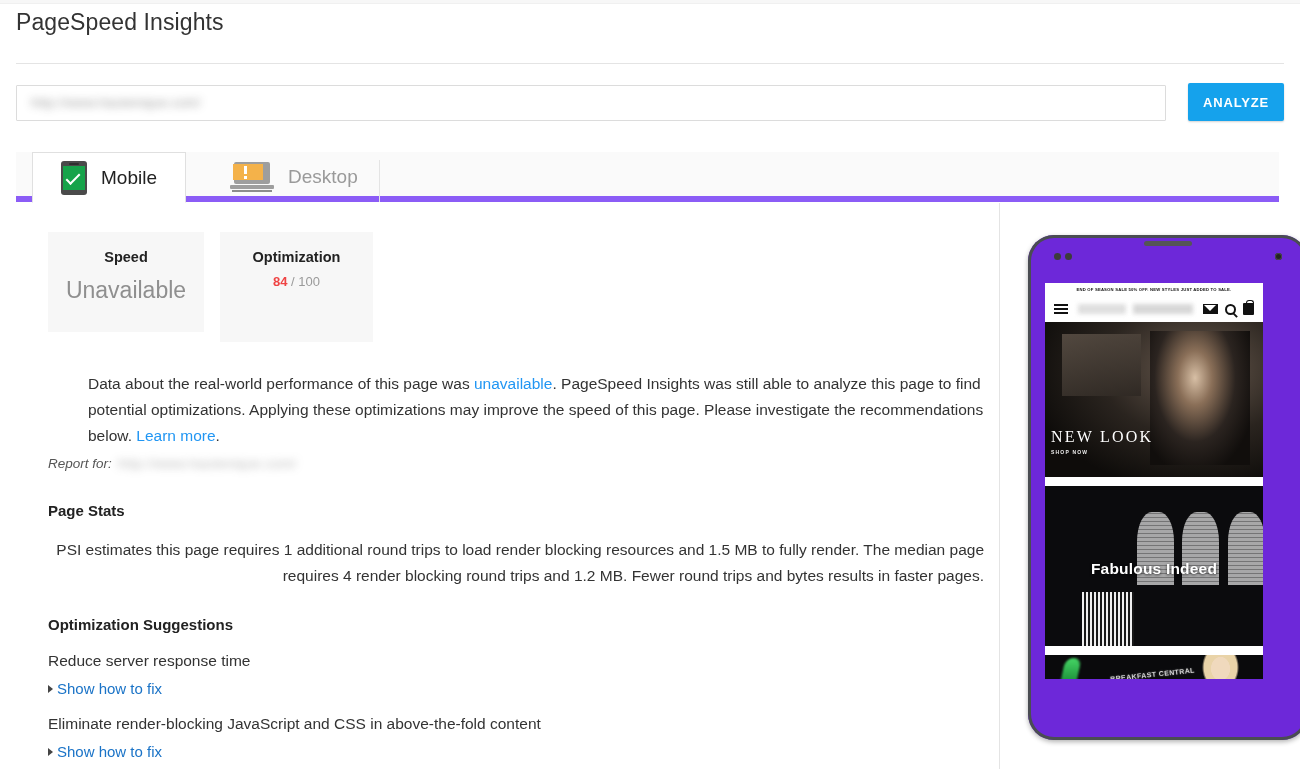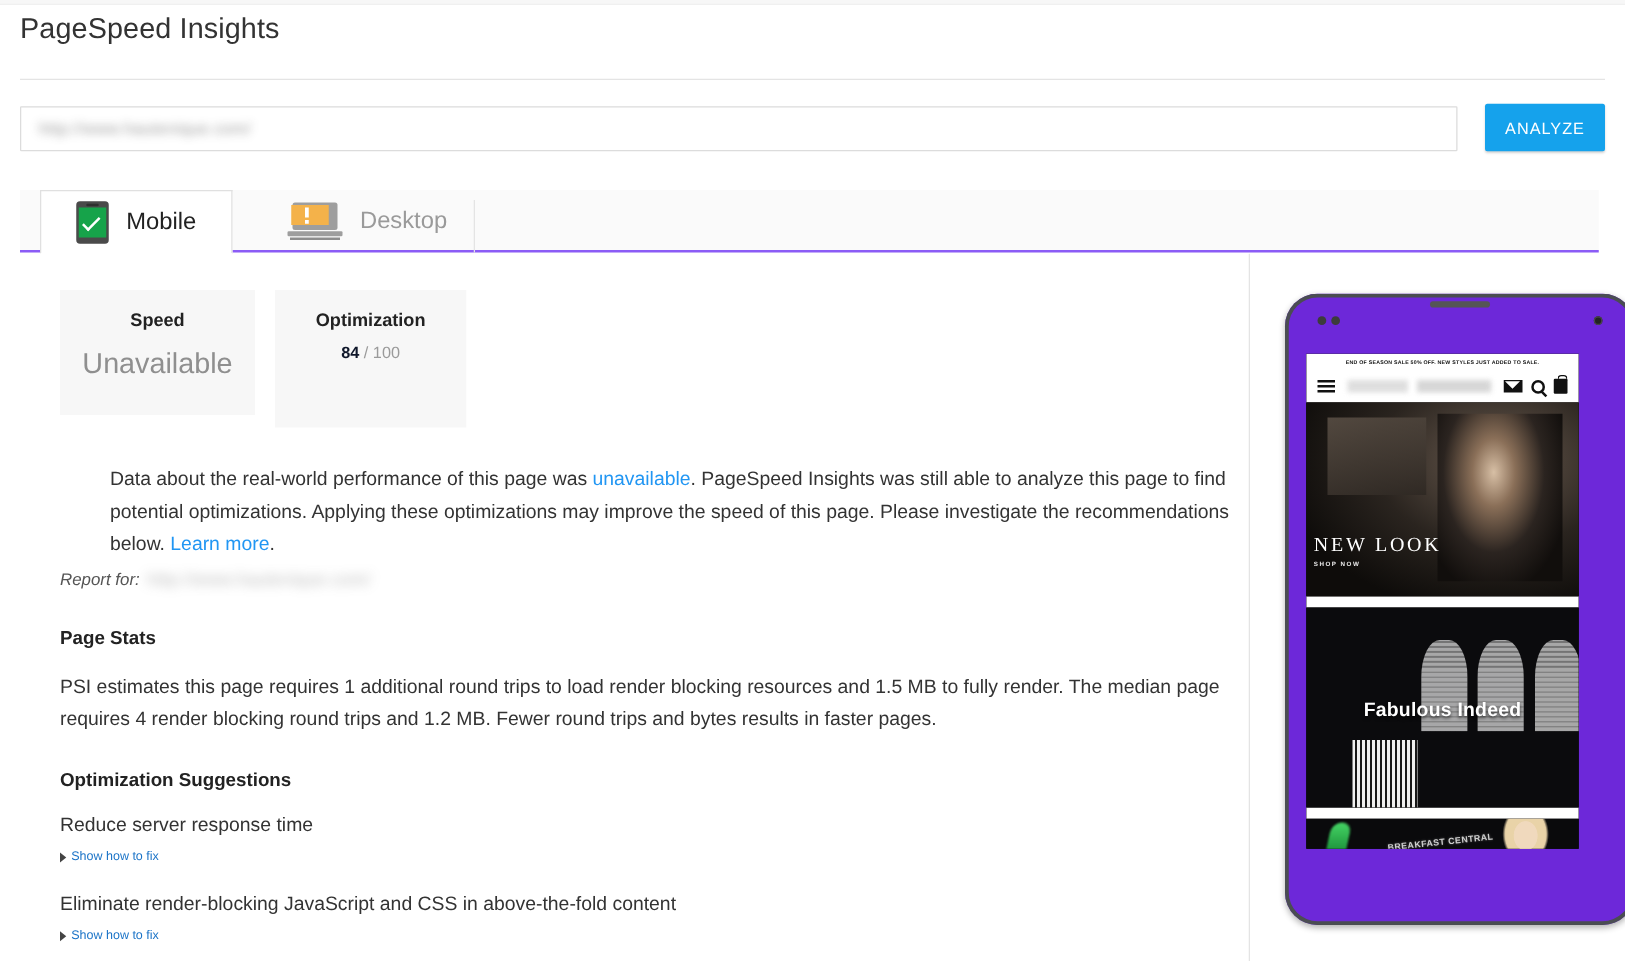--- a/index.html
+++ b/index.html
@@ -64,33 +64,33 @@
   .analyze-btn {
     position: absolute;
     left: 1172px; top: -2px;
     width: 96px; height: 38px;
     background: #15a2ec;
     color: #ffffff;
     border: none;
     border-radius: 2px;
     font-family: "Liberation Sans", sans-serif;
     font-size: 13px;
-    font-weight: 400;
+    font-weight: 700;
     letter-spacing: .8px;
     cursor: pointer;
     box-shadow: 0 1px 2px rgba(0,0,0,.18);
   }
 
   
   .tabbar {
     position: absolute;
     left: 16px; top: 152px;
     width: 1263px; height: 50px;
     background: #fafafa;
-    border-bottom: 2px solid #8b5cf6;
+    border-bottom: 6px solid #8b5cf6;
   }
   .tab {
     position: absolute;
     top: 0;
     height: 50px;
     display: flex;
     align-items: center;
     gap: 14px;
     padding: 0 28px;
     cursor: pointer;
@@ -201,21 +201,21 @@
     font-size: 23px;
     font-weight: 400;
   }
   .card-value.gray { color: #8f8f8f; }
   .card-value.green { color: #0f9d34; }
   .card-score {
     margin-top: 9px;
     font-size: 13px;
     color: #9a9a9a;
   }
-  .card-score b { color: #0f172a; font-weight: 700; }
+  .card-score b { color: #ef4444; font-weight: 700; }
 
   
   .para {
     position: absolute;
     left: 48px; top: 168px;
     width: 936px;
     font-size: 15.5px;
     line-height: 26px;
     color: #333;
     margin-left: 40px;
@@ -257,21 +257,21 @@
   }
   .sugg-title {
     position: absolute;
     left: 48px;
     font-size: 15.5px;
     color: #333;
   }
   .showfix {
     position: absolute;
     left: 48px;
-    font-size: 10px;
+    font-size: 15px;
     color: #1a73c7;
     cursor: pointer;
     display: flex;
     align-items: center;
     gap: 4px;
   }
   .showfix .caret {
     width: 0; height: 0;
     border-left: 5px solid #444;
     border-top: 4px solid transparent;
@@ -491,21 +491,21 @@
     </div>
 
     <div class="para"><span>Data about the real-world performance of this page was </span><a href="#">unavailable</a><span>. PageSpeed Insights was still able to analyze this page to find potential optimizations. Applying these optimizations may improve the speed of this page. Please investigate the recommendations below. </span><a href="#">Learn more</a><span>.</span></div>
 
     <div class="report-for">
       <span>Report for:</span>
       <span class="report-url">http://www.hautenique.com/</span>
     </div>
 
     <div class="sec-head" style="top:299px;">Page Stats</div>
-    <div class="sec-body" style="top:334px;">PSI estimates this page requires 1 additional round trips to load render blocking resources and 1.5 MB to fully render. The median page requires 4 render blocking round trips and 1.2 MB. Fewer round trips and bytes results in faster pages.</div>
+    <div class="sec-body" style="top:334px;text-align:right;">PSI estimates this page requires 1 additional round trips to load render blocking resources and 1.5 MB to fully render. The median page requires 4 render blocking round trips and 1.2 MB. Fewer round trips and bytes results in faster pages.</div>
 
     <div class="sec-head" style="top:413px;">Optimization Suggestions</div>
 
     <div class="sugg-title" style="top:449px;">Reduce server response time</div>
     <div class="showfix" style="top:477px;">
       <span class="caret"></span>
       <span>Show how to fix</span>
     </div>
 
     <div class="sugg-title" style="top:512px;">Eliminate render-blocking JavaScript and CSS in above-the-fold content</div>

